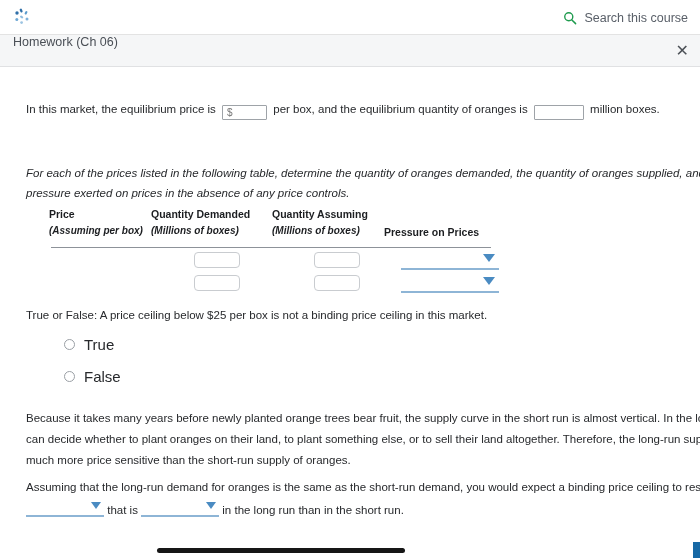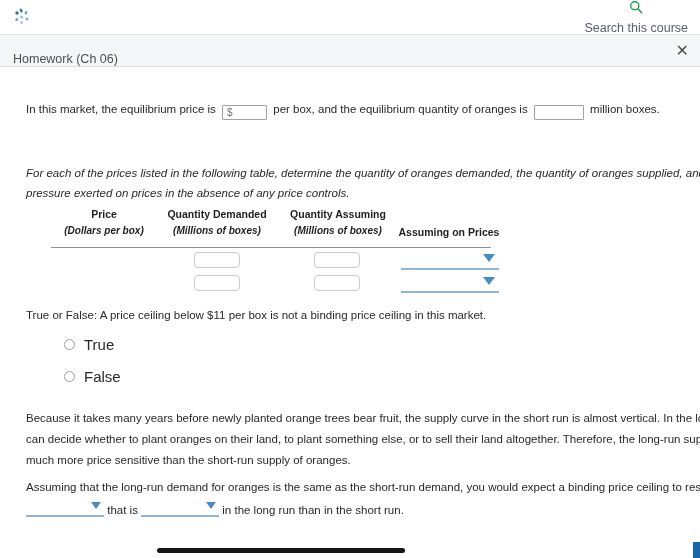--- a/index.html
+++ b/index.html
@@ -27,31 +27,31 @@
     font-weight: 400;
   }
   .brand-div {
     display: inline-block; width: 1px; height: 15px; background: #b9bfc6;
     margin: 0 9px; vertical-align: -3px;
   }
   .brand-mindtap { letter-spacing: 0.6px; }
 
   .search-area {
     position: absolute; right: 12px; top: 0; height: 35px;
-    display: flex; align-items: center; gap: 7px; cursor: pointer; flex-direction: column;
+    display: flex; align-items: center; gap: 7px; cursor: pointer;
   }
   .search-icon { width: 14px; height: 14px; display:block; }
   .search-label { font-size: 12.5px; color: #5a6069; }
 
   
   .hw-bar {
     position: absolute; left: 0; top: 35px; width: 700px; height: 32px;
     background: #f5f6f7;
     border-bottom: 1px solid #e0e1e3;
-    display: flex; align-items: flex-end;
+    display: flex; align-items: flex-start;
   }
   .hw-title { margin-left: 13px; font-size: 12.5px; color: #4a4f56; }
   .hw-close {
     position: absolute; right: 11px; top: 50%; transform: translateY(-50%);
     font-size: 16px; color: #4c5157; font-weight: bold; line-height: 1;
     cursor: pointer; font-family: "DejaVu Sans", sans-serif;
   }
 
   
   .content {
@@ -85,21 +85,21 @@
     position: absolute; left: 17px; top: 96px;
     font-style: italic; font-size: 11.5px; line-height: 20px; color: #27292c;
     white-space: nowrap;
   }
   .p-italic .l2 { display: block; }
 
   
   .tbl { position: absolute; left: 20px; top: 140px; width: 480px; }
   .tbl-head { position: relative; height: 36px; }
   .th {
-    position: absolute; text-align: center; font-size: 10.5px;
+    position: absolute; font-size: 10.5px;
     font-weight: bold; color: #1c1e21; top: 0; line-height: 14px;
   }
   .th .sub { display: block; font-style: italic; font-weight: bold; font-size: 10px; margin-top: 3px; }
   .th-price   { left: 20px;  width: 110px; }
   .th-qd      { left: 122px; width: 132px; }
   .th-qs      { left: 243px; width: 132px; }
   .th-press   { left: 355px; width: 130px; top: 18px; }
 
   .tbl-rule {
     position: absolute; left: 22px; top: 40px; width: 440px; height: 1px; background: #8d9299;
@@ -254,32 +254,32 @@
 
     <div class="p-italic">
       <span class="l1">For each of the prices listed in the following table, determine the quantity of oranges demanded, the quantity of oranges supplied, and the dire</span>
       <span class="l2">pressure exerted on prices in the absence of any price controls.</span>
     </div>
 
     <div class="tbl">
       <div class="tbl-head">
         <div class="th th-price">
           <span>Price</span>
-          <span class="sub">(Dollars per box)</span>
+          <span class="sub">(Assuming per box)</span>
         </div>
         <div class="th th-qd">
           <span>Quantity Demanded</span>
           <span class="sub">(Millions of boxes)</span>
         </div>
         <div class="th th-qs">
           <span>Quantity Assuming</span>
           <span class="sub">(Millions of boxes)</span>
         </div>
         <div class="th th-press">
-          <span>Assuming on Prices</span>
+          <span>Pressure on Prices</span>
         </div>
       </div>
 
       <div class="tbl-rule"></div>
 
       <div class="trow r1">
         <input class="cell-box qd" type="text" value="" style="">
         <input class="cell-box qs" type="text" value="" style="">
         <div class="dd">
           <span class="dd-arrow"></span>
@@ -290,21 +290,21 @@
       <div class="trow r2">
         <input class="cell-box qd" type="text" value="" style="">
         <input class="cell-box qs" type="text" value="" style="">
         <div class="dd">
           <span class="dd-arrow"></span>
           <span class="dd-line"></span>
         </div>
       </div>
     </div>
 
-    <div class="q-text tf-q">True or False: A price ceiling below $11 per box is not a binding price ceiling in this market.</div>
+    <div class="q-text tf-q">True or False: A price ceiling below $25 per box is not a binding price ceiling in this market.</div>
 
     <div class="radio-row r-true">
       <span class="radio-circle"></span>
       <span class="radio-label">True</span>
     </div>
     <div class="radio-row r-false">
       <span class="radio-circle"></span>
       <span class="radio-label">False</span>
     </div>
 

